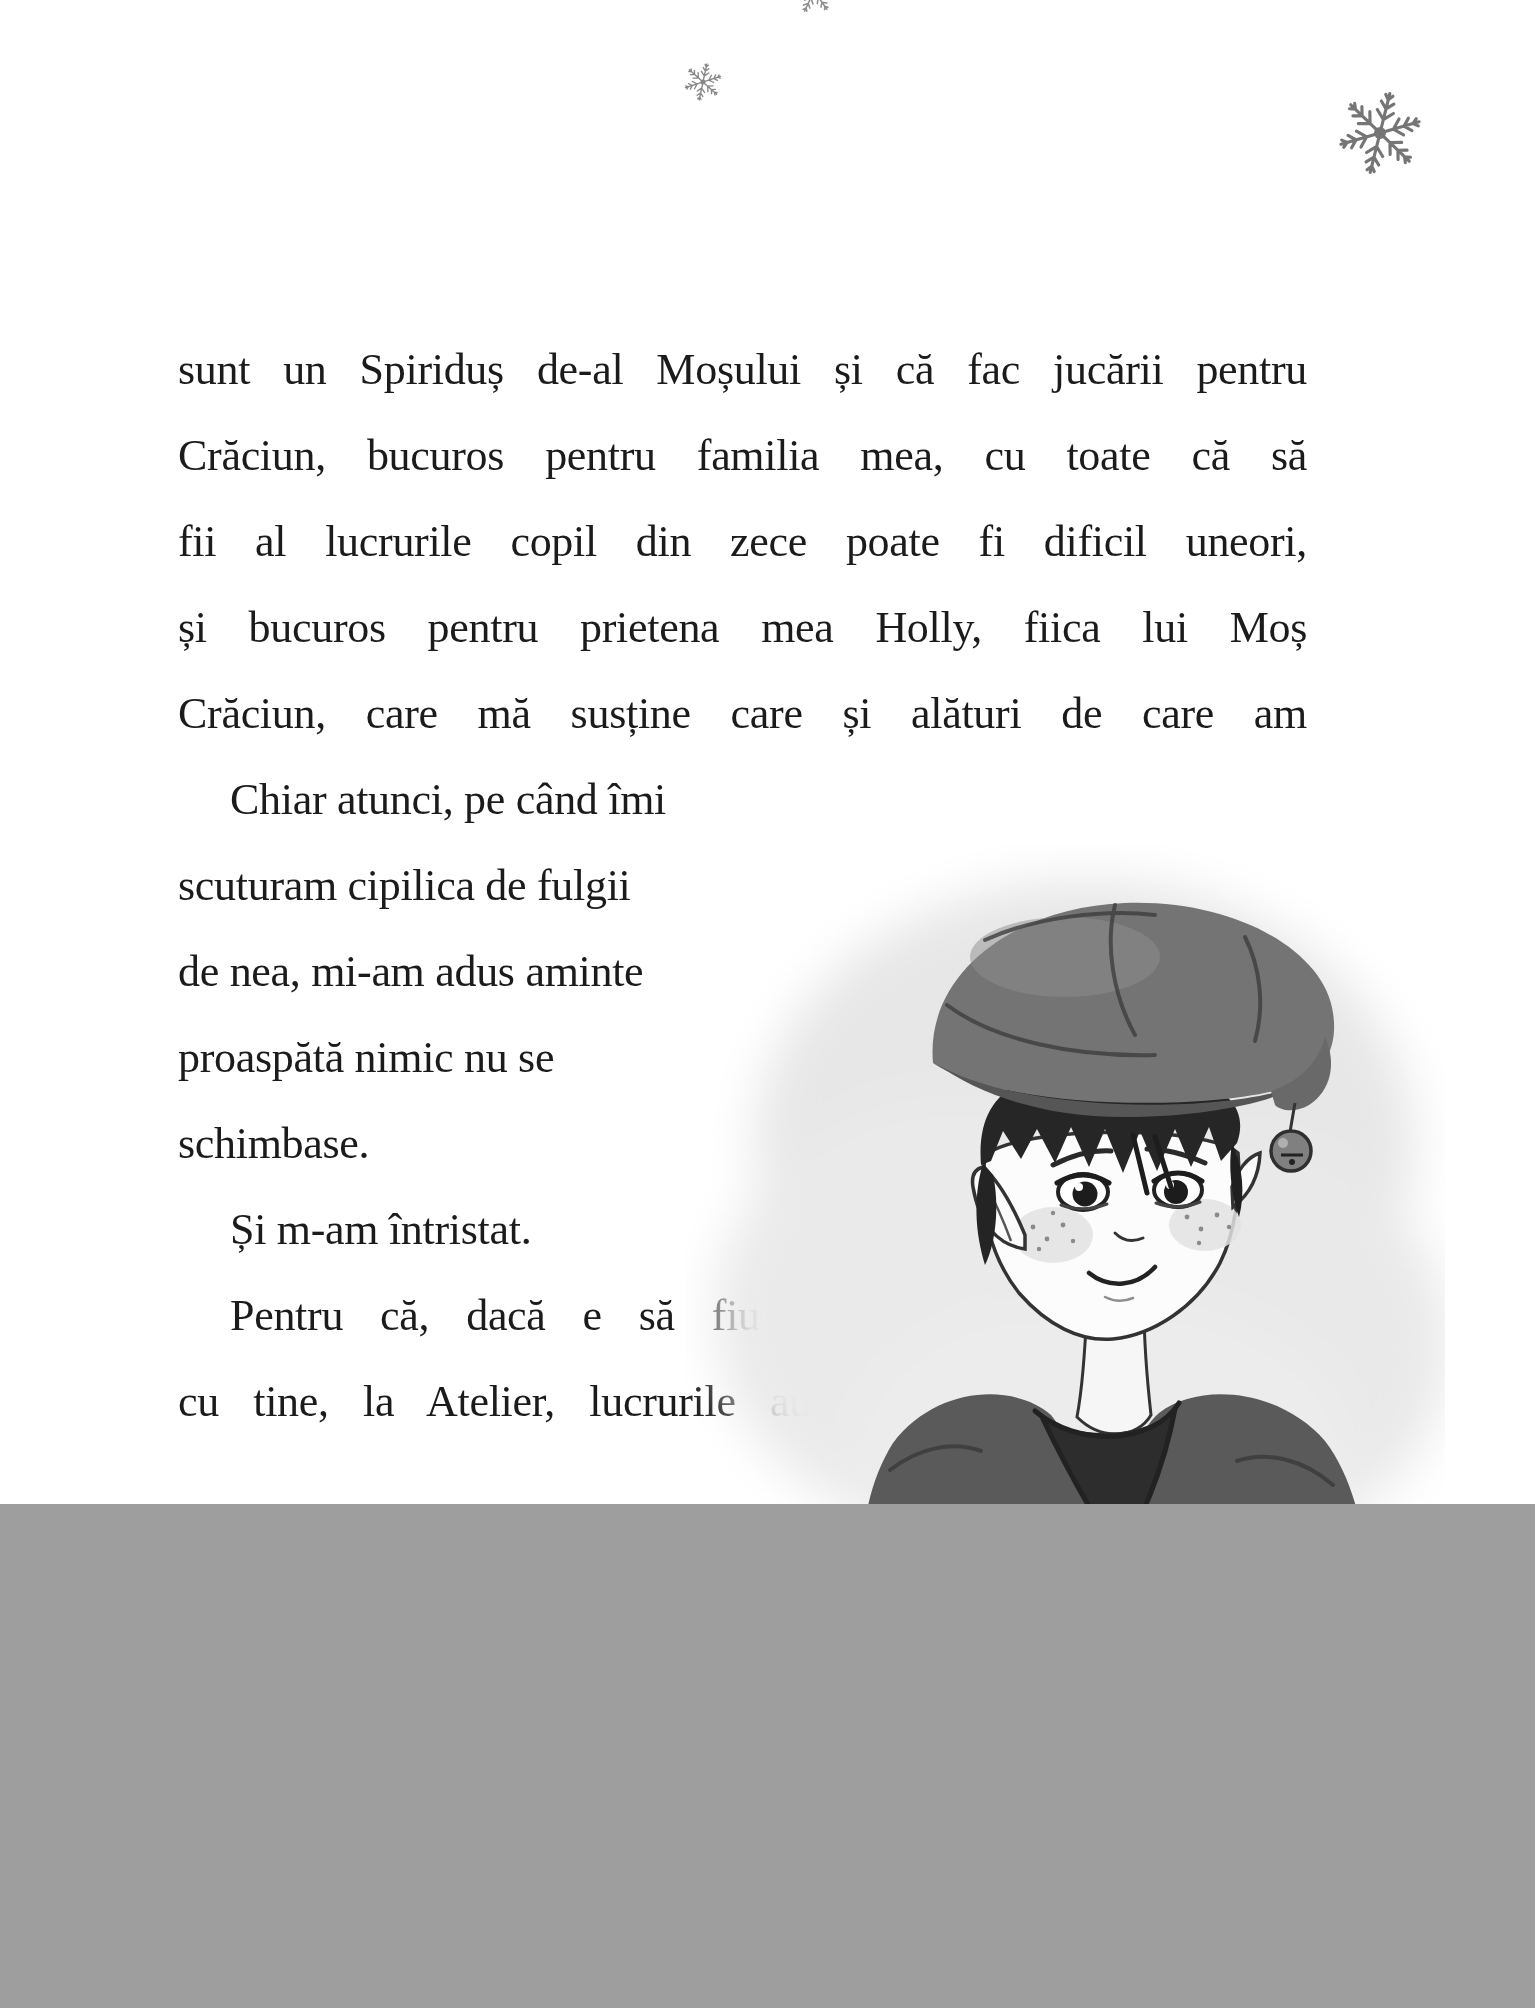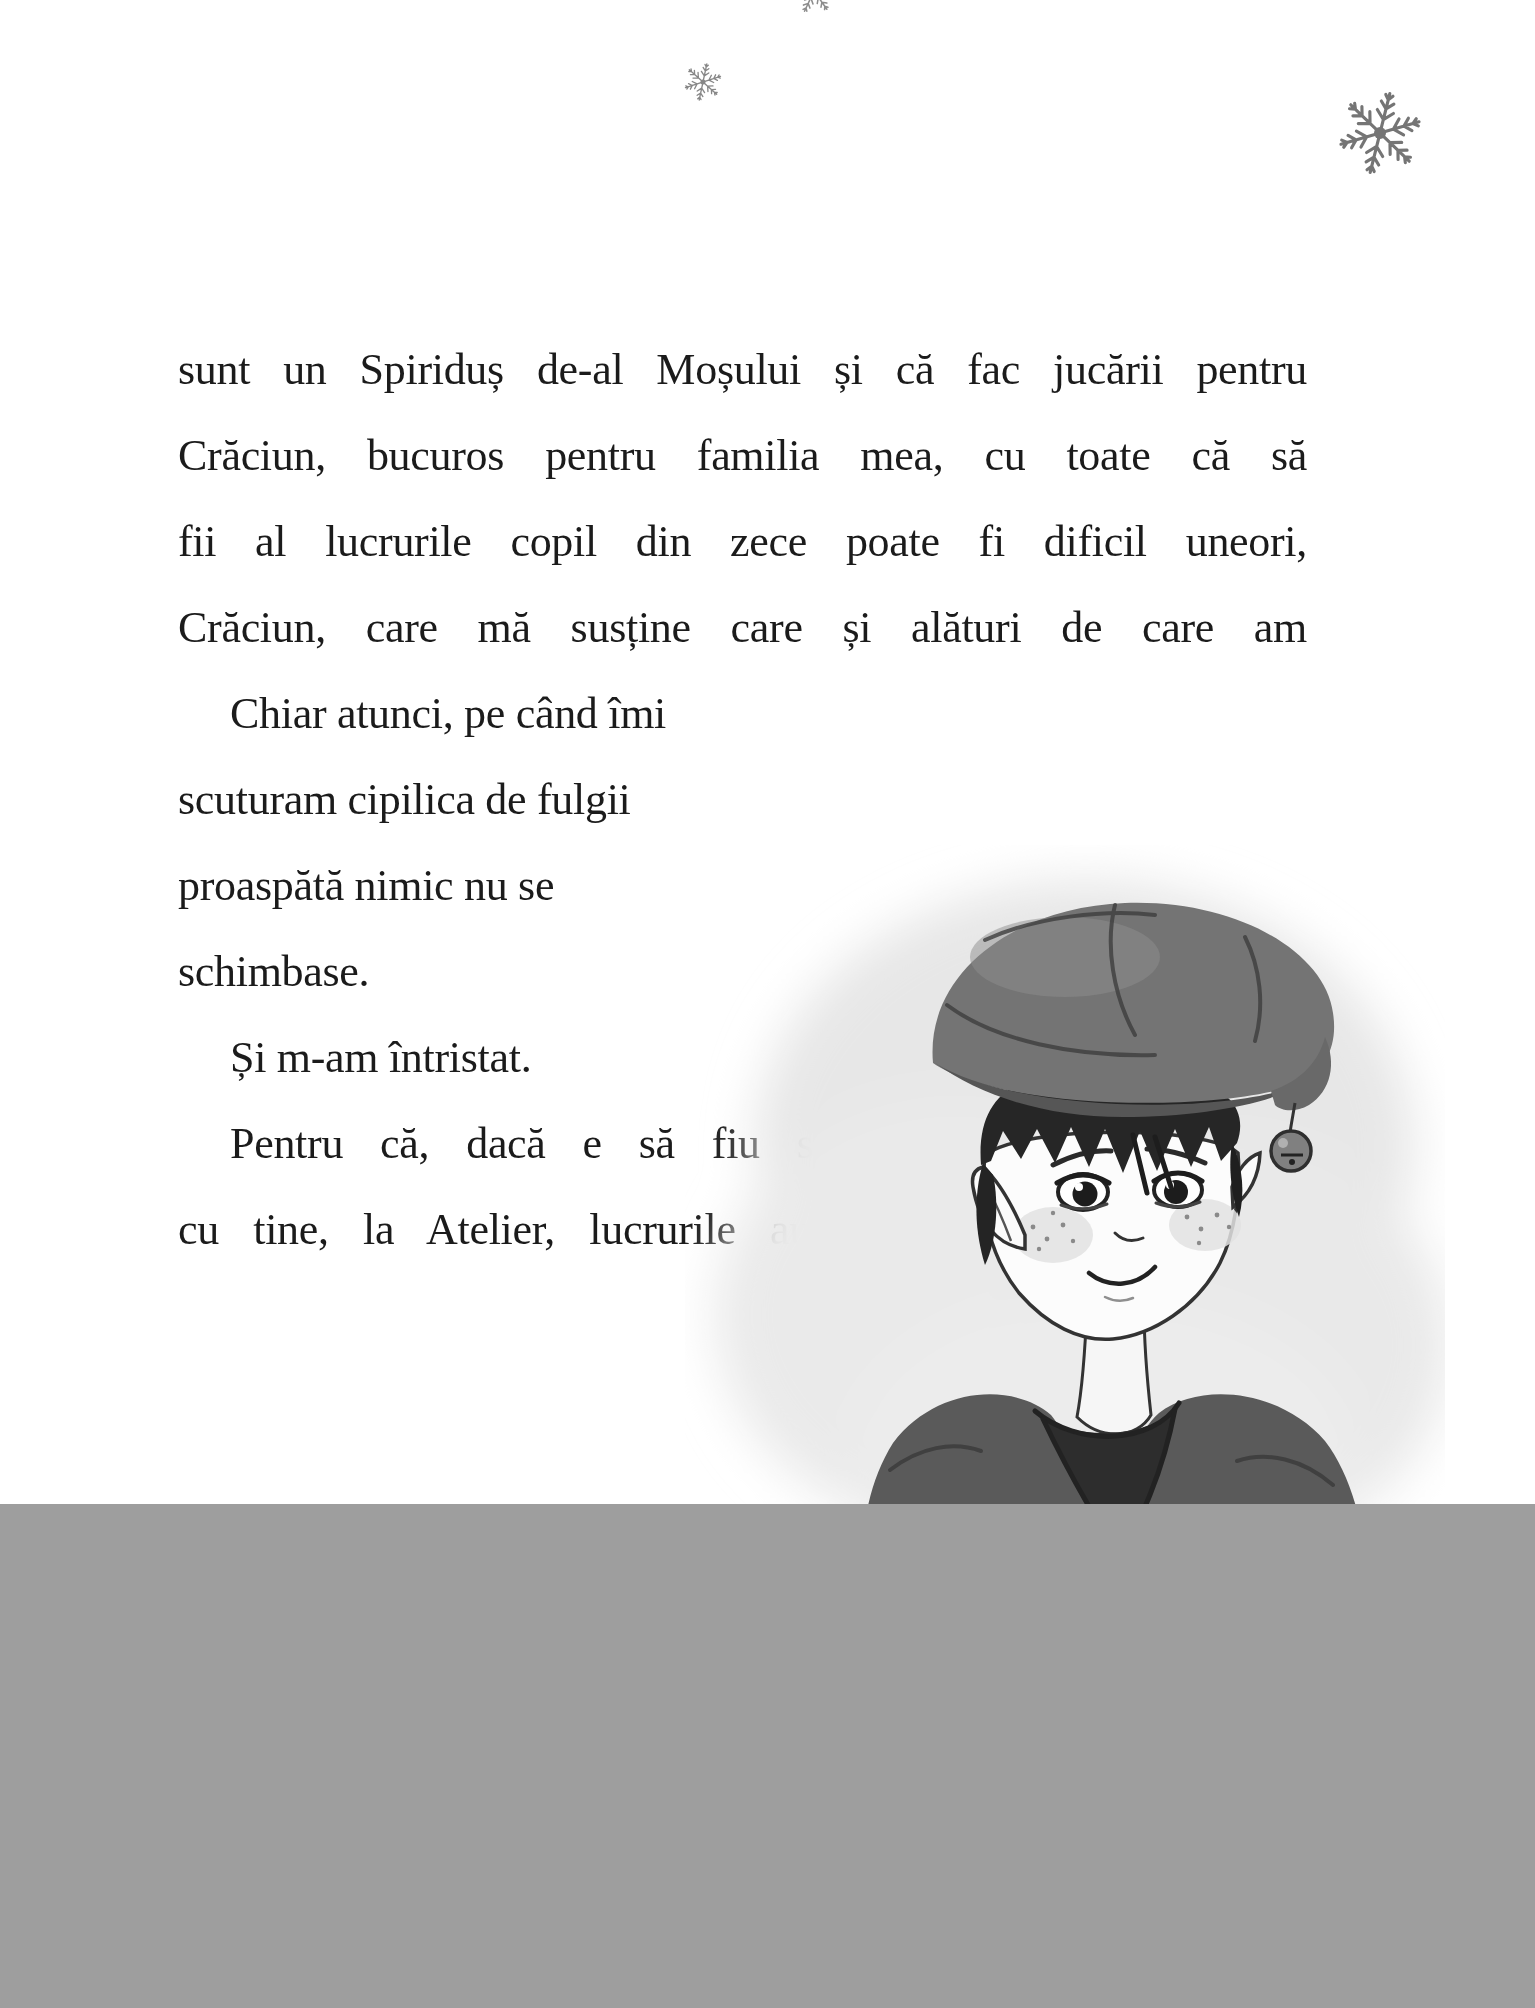--- a/index.html
+++ b/index.html
@@ -83,23 +83,25 @@
         <use href="#flakeG" transform="rotate(14)"></use>
         <circle r="6.5" stroke="none"></circle>
       </g>
     </g>
   </svg>
 
   <div class="text-block" id="lines">
       <div class="line justify" style="width: 1129px;">sunt un Spiriduș de-al Moșului și că fac jucării pentru</div>
       <div class="line justify" style="width: 1129px;">Crăciun, bucuros pentru familia mea, cu toate că să</div>
       <div class="line justify" style="width: 1129px;">fii al lucrurile copil din zece poate fi dificil uneori,</div>
+      <div class="line justify" style="width: 1129px;">și bucuros pentru prietena mea Holly, fiica lui Moș</div>
       <div class="line justify" style="width: 1129px;">Crăciun, care mă susține care și alături de care am</div>
       <div class="line indent">Chiar atunci, pe când îmi</div>
       <div class="line">scuturam cipilica de fulgii</div>
+      <div class="line">de nea, mi-am adus aminte</div>
       <div class="line">proaspătă nimic nu se</div>
       <div class="line">schimbase.</div>
       <div class="line indent">Și m-am întristat.</div>
       <div class="line justify indent" style="width: 722px;">Pentru că, dacă e să fiu sincer</div>
       <div class="line justify" style="width: 732px;">cu tine, la Atelier, lucrurile au fost</div>
     </div>
 
   <svg class="illustration" viewBox="0 0 760 830">
     <defs>
       <filter id="soft" x="-30%" y="-30%" width="160%" height="160%">

